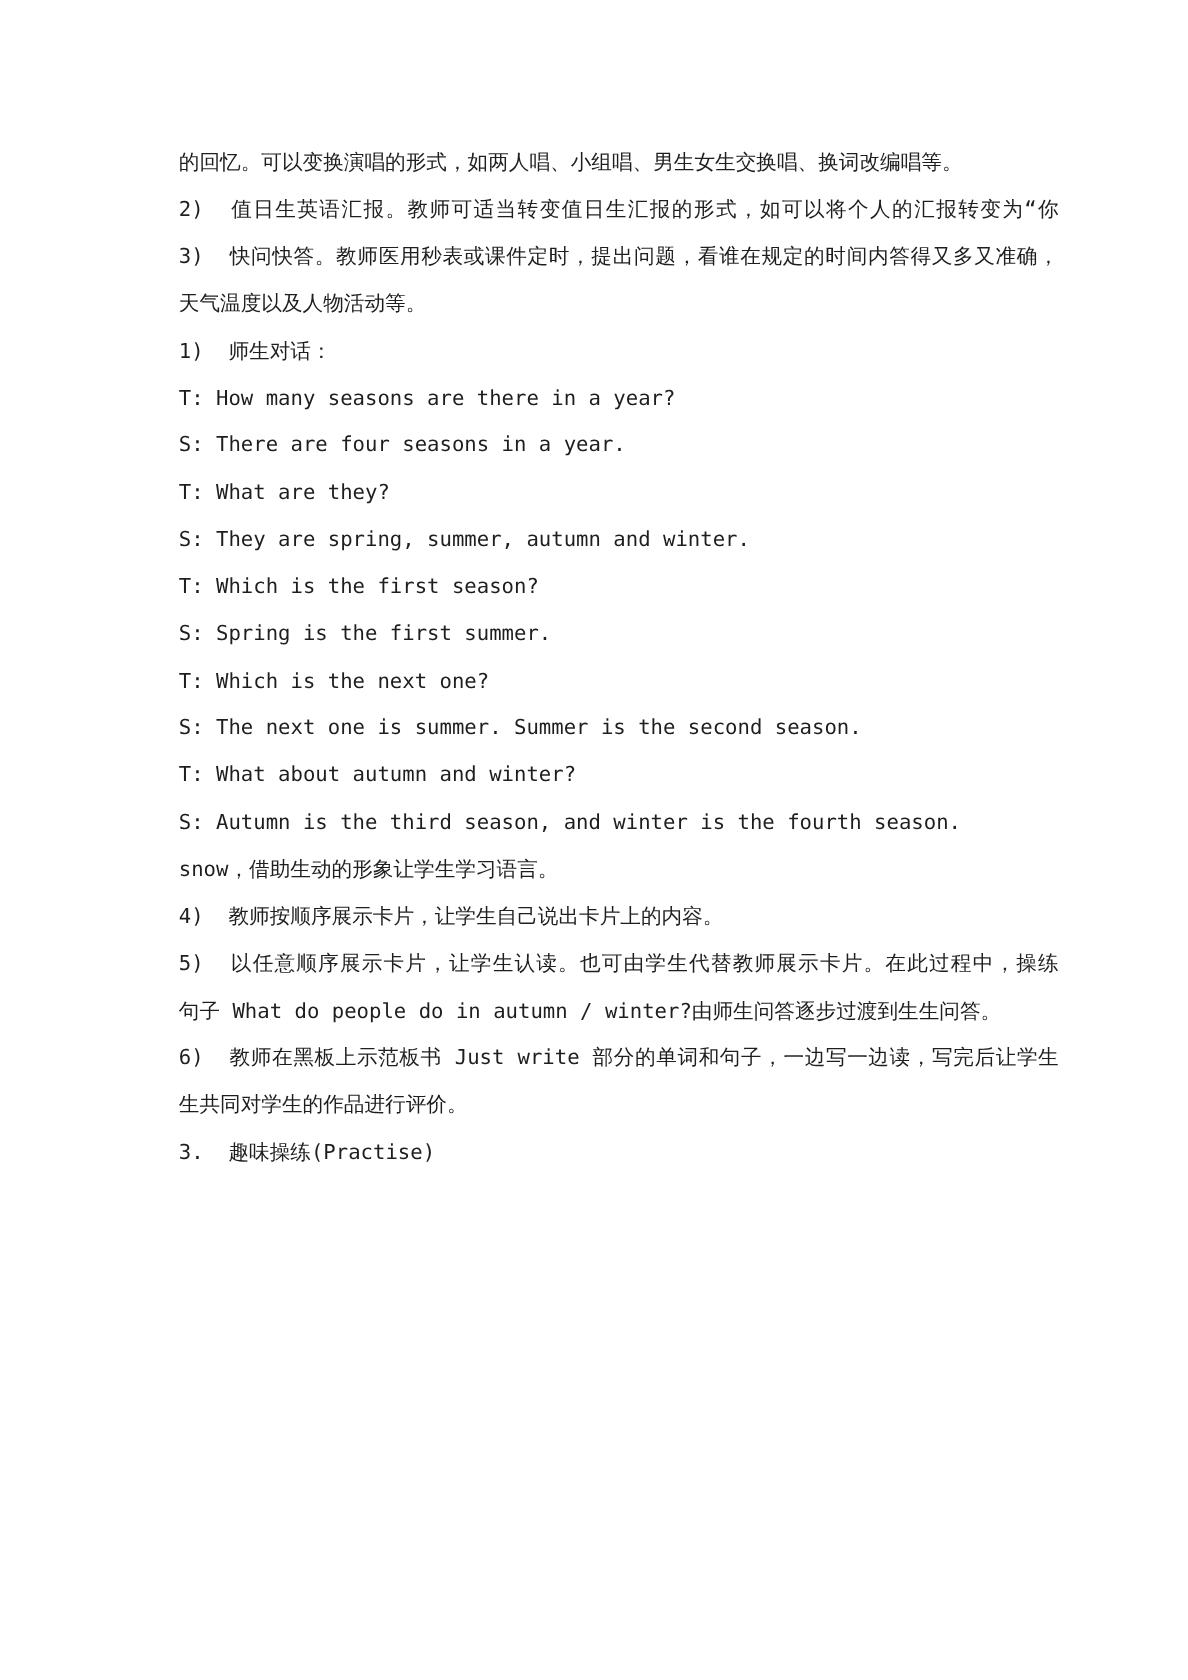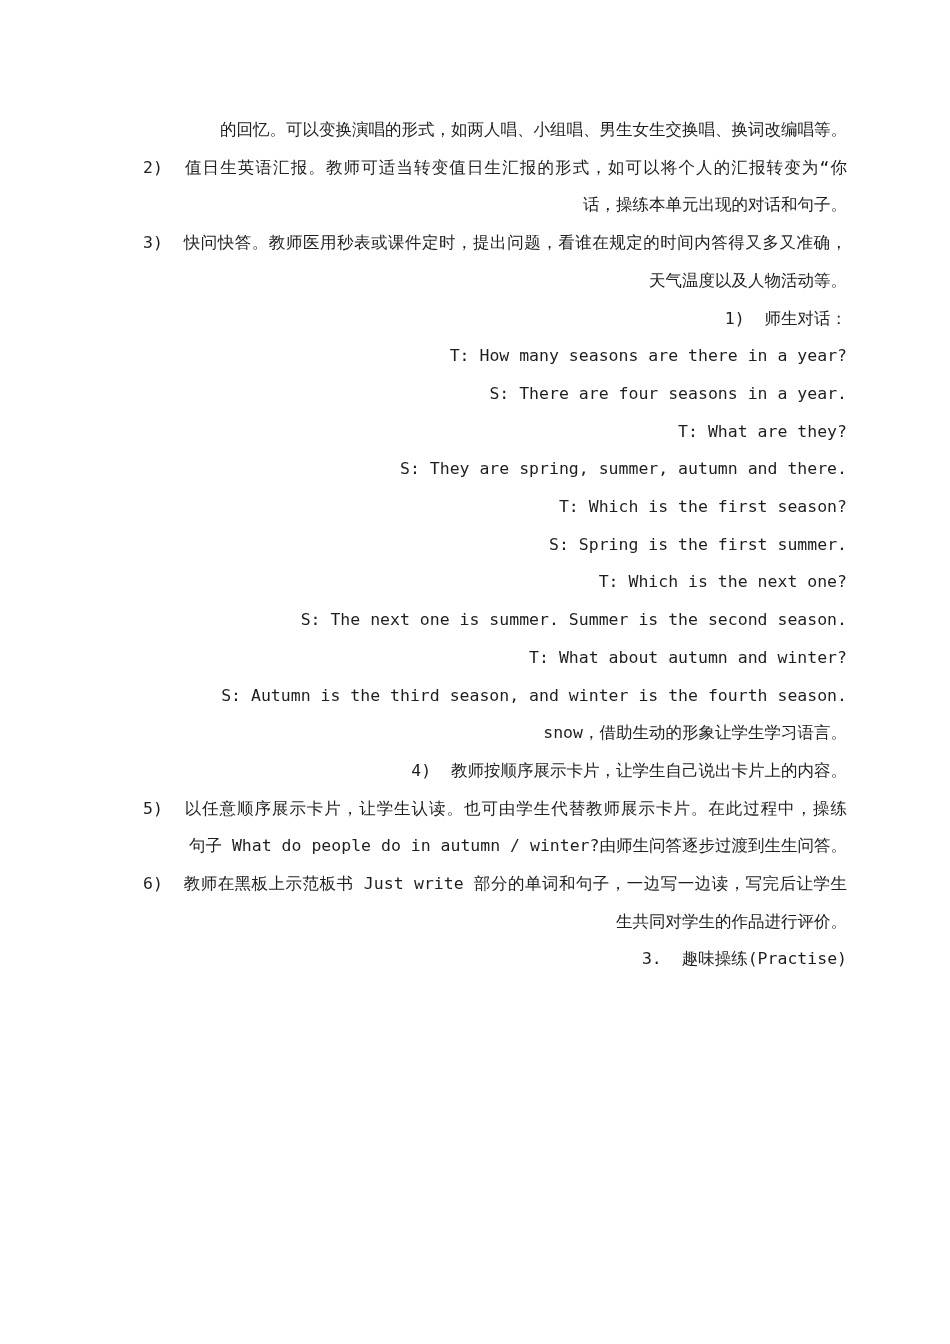--- a/index.html
+++ b/index.html
@@ -21,41 +21,39 @@
     top: 111px;
     width: 704px;
     font-size: 16.5px;
     line-height: 37.7px;
     text-align: left;
   }
   .line {
     min-height: 37.7px;
     white-space: normal;
     word-break: break-all;
-    text-align: right;
   }
   .line.fill {
     text-align: justify;
     text-align-last: justify;
   }
 </style>
 </head>
 <body>
 
 <div class="doc">
   <div class="line">的回忆。可以变换演唱的形式，如两人唱、小组唱、男生女生交换唱、换词改编唱等。</div>
   <div class="line fill">2)&nbsp; 值日生英语汇报。教师可适当转变值日生汇报的形式，如可以将个人的汇报转变为“你</div>
-  <div class="line">话，操练本单元出现的对话和句子。</div>
   <div class="line fill">3)&nbsp; 快问快答。教师医用秒表或课件定时，提出问题，看谁在规定的时间内答得又多又准确，</div>
   <div class="line">天气温度以及人物活动等。</div>
   <div class="line">1)&nbsp; 师生对话：</div>
   <div class="line">T: How many seasons are there in a year?</div>
   <div class="line">S: There are four seasons in a year.</div>
   <div class="line">T: What are they?</div>
-  <div class="line">S: They are spring, summer, autumn and there.</div>
+  <div class="line">S: They are spring, summer, autumn and winter.</div>
   <div class="line">T: Which is the first season?</div>
   <div class="line">S: Spring is the first summer.</div>
   <div class="line">T: Which is the next one?</div>
   <div class="line">S: The next one is summer. Summer is the second season.</div>
   <div class="line">T: What about autumn and winter?</div>
   <div class="line">S: Autumn is the third season, and winter is the fourth season.</div>
   <div class="line">snow，借助生动的形象让学生学习语言。</div>
   <div class="line">4)&nbsp; 教师按顺序展示卡片，让学生自己说出卡片上的内容。</div>
   <div class="line fill">5)&nbsp; 以任意顺序展示卡片，让学生认读。也可由学生代替教师展示卡片。在此过程中，操练</div>
   <div class="line">句子 What do people do in autumn / winter?由师生问答逐步过渡到生生问答。</div>

